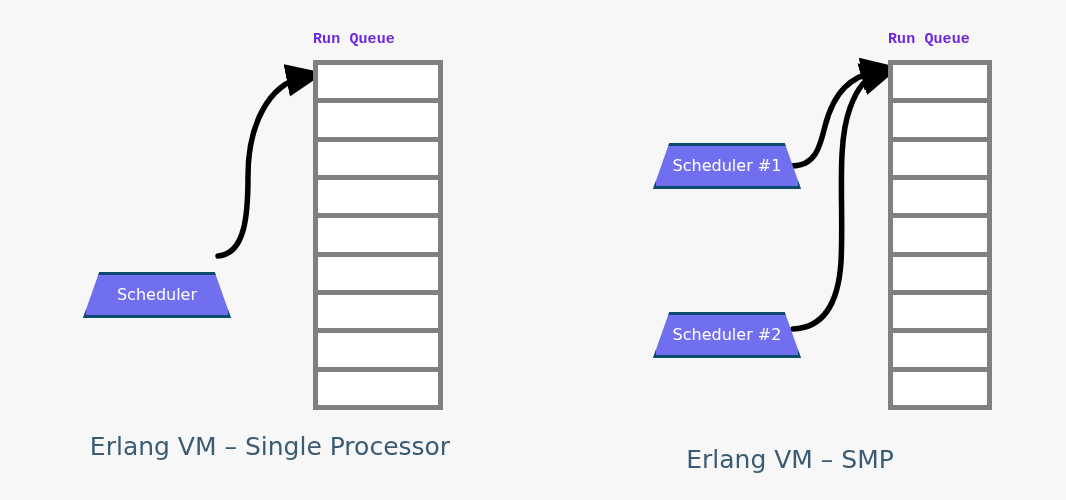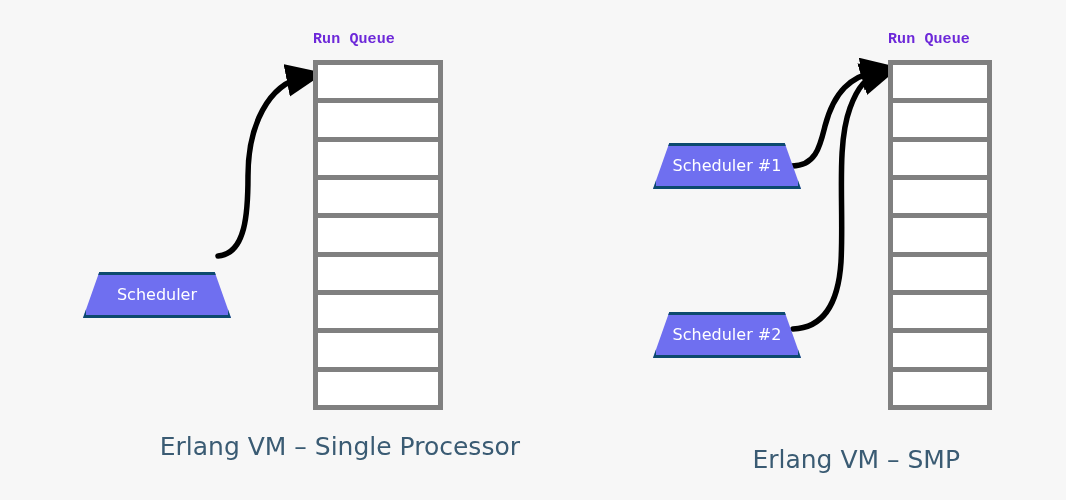--- a/index.html
+++ b/index.html
@@ -70,21 +70,21 @@
   }
 
   
   .caption {
     position: absolute;
     font-family: "DejaVu Sans", sans-serif;
     font-size: 25px;
     font-weight: 400;
     color: #3a5b73;
     white-space: nowrap;
-    text-align: right;
+    text-align: center;
   }
 
   
   .arrows {
     position: absolute;
     inset: 0;
     pointer-events: none;
   }
 </style>
 </head>

